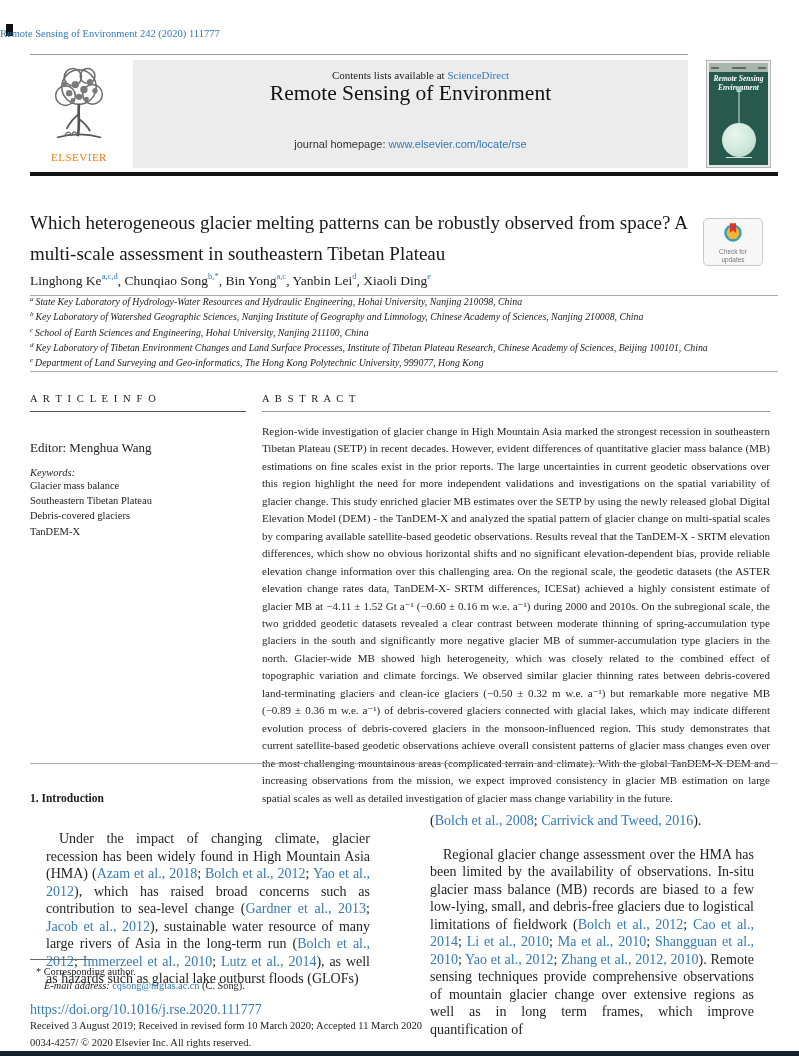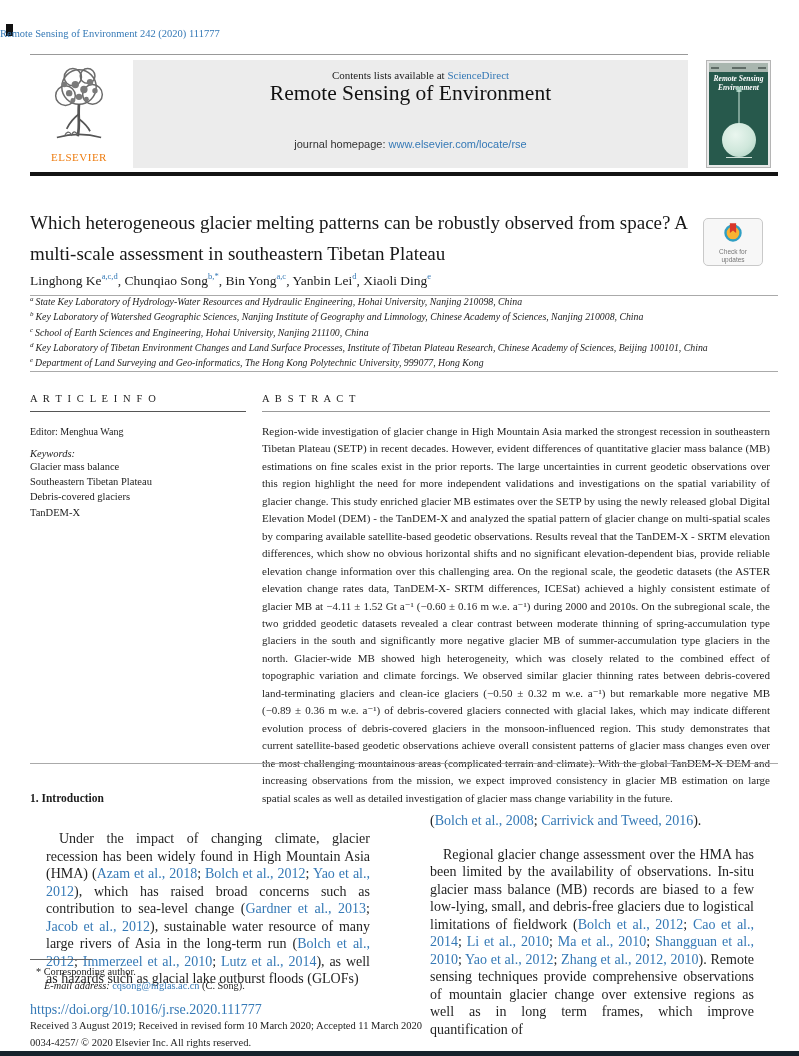--- a/index.html
+++ b/index.html
@@ -41,21 +41,21 @@
   .authors-line{left:30px;top:271px;width:700px;font-size:13.5px;}
   .authors-line sup{color:#3579b6;font-size:8.5px;}
   .authors-rule{left:30px;top:295px;width:748px;background:#aaa;}
   .affiliations{left:30px;top:293px;width:745px;font-size:9.8px;line-height:13px;font-style:italic;color:#222;}
   .affiliations sup{font-size:7px;font-style:italic;margin-right:2px;}
   .aff-rule{left:30px;top:371px;width:748px;background:#aaa;}
   
   .article-info{left:30px;top:393px;width:216px;}
   .block-heading{font-size:10.5px;letter-spacing:1.6px;color:#222;}
   .heading-rule{height:1px;background:#555;margin-top:7px;}
-  .editor-line{font-size:10px;margin-top:14px;}
+  .editor-line{font-size:13px;margin-top:28px;}
   .keywords-label{font-size:10.5px;font-style:italic;margin-top:11px;}
   .keyword-item{font-size:10.5px;line-height:15.2px;}
   .abstract-col{left:262px;top:393px;width:508px;}
   .abstract-col .heading-rule{background:#999;}
   .abstract-text{font-size:11px;line-height:17.45px;text-align:justify;margin-top:11px;color:#1f1f1f;}
   .block-bottom-rule{left:30px;top:763px;width:748px;background:#aaa;}
   
   .intro-heading{left:30px;top:792px;font-size:11.5px;font-weight:bold;}
   .intro-left{left:30px;top:814px;width:356px;}
   .intro-right{left:414px;top:796px;width:356px;}

